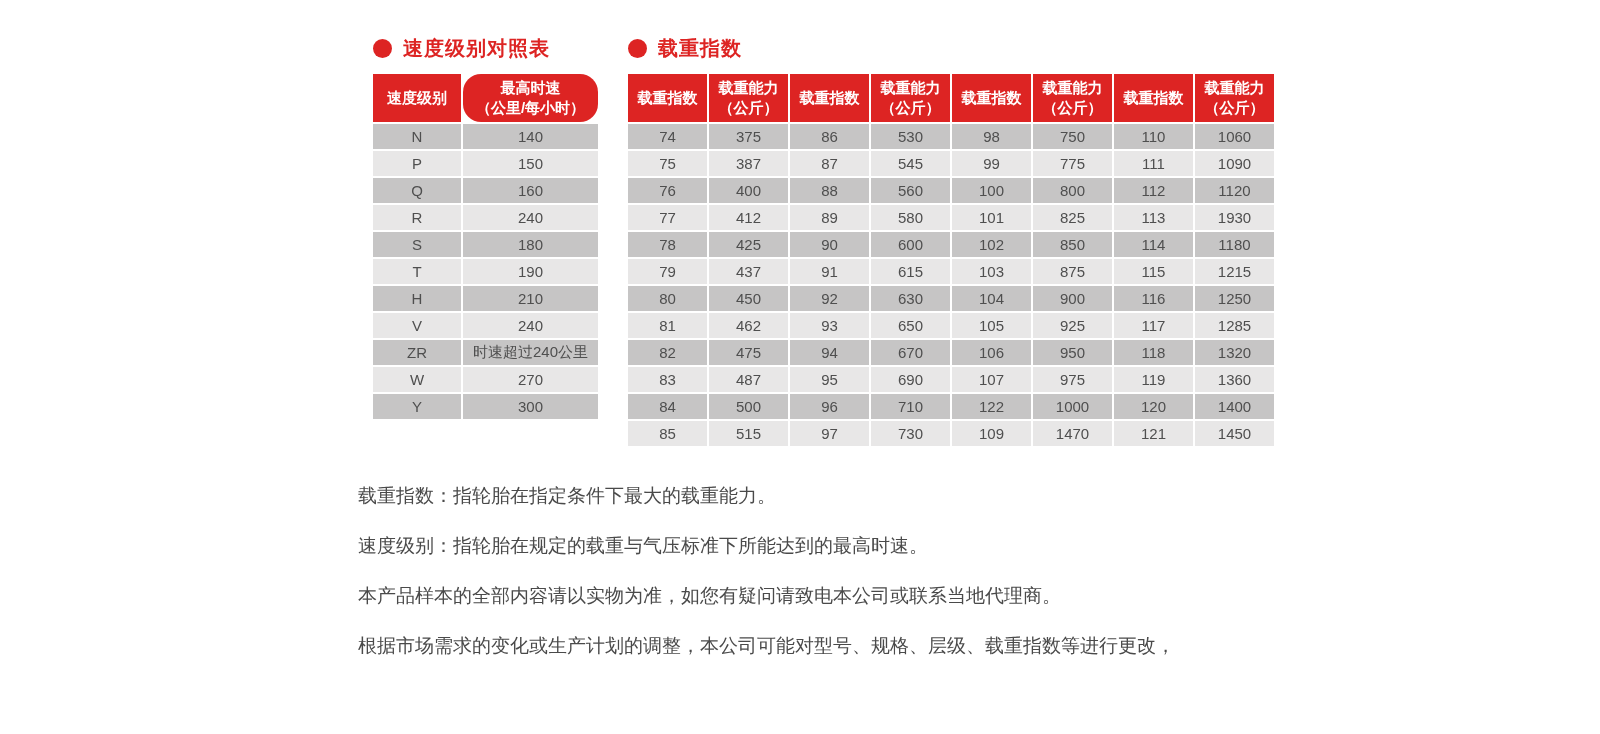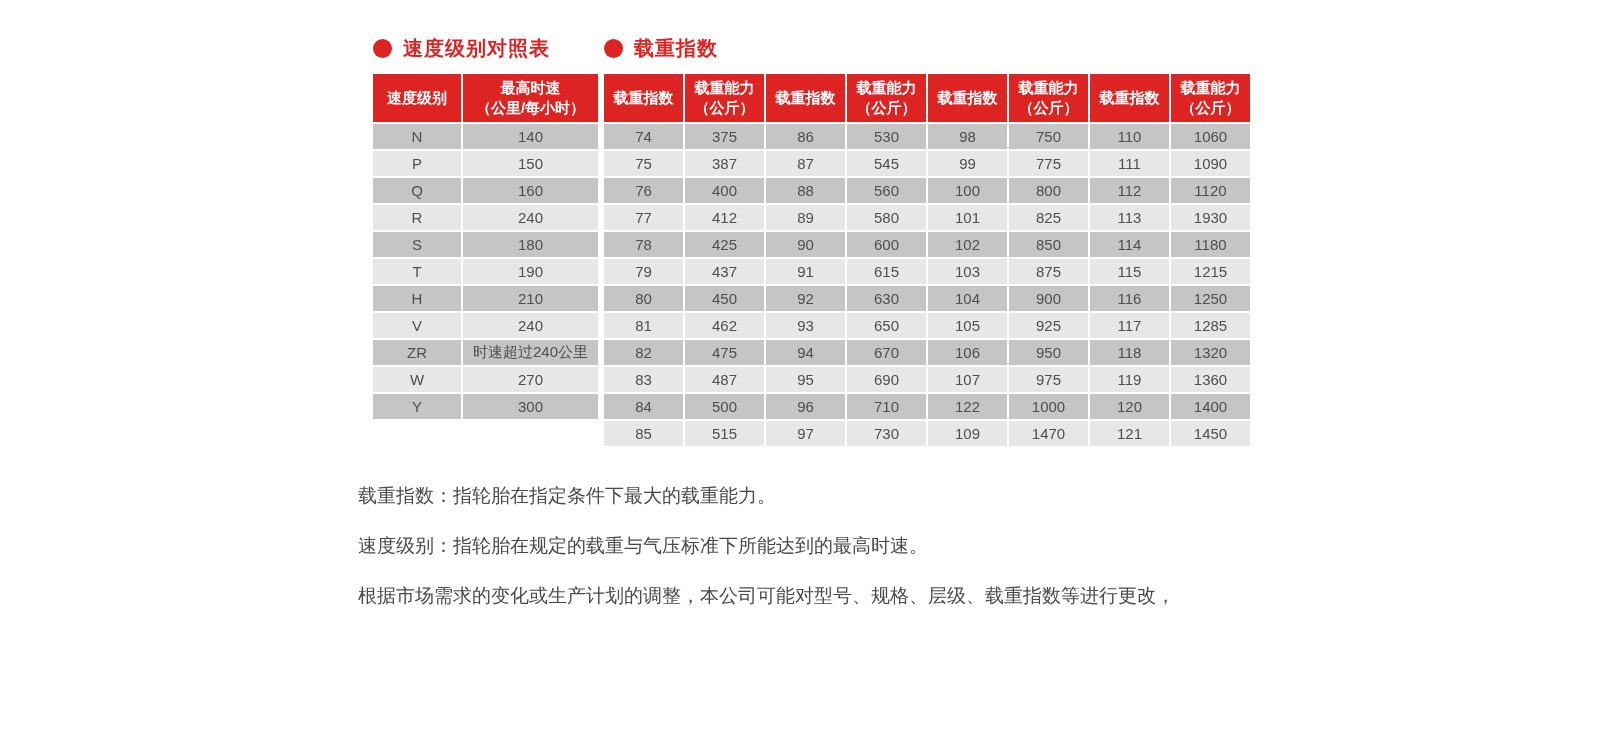--- a/index.html
+++ b/index.html
@@ -16,21 +16,21 @@
     overflow: hidden;
   }
   .content {
     position: absolute;
     left: 342px;
     top: 38px;
   }
   .tables-row {
     display: flex;
     align-items: flex-start;
-    gap: 4px;
+    gap: 28px;
     padding-left: 31px;
   }
   .section-title {
     display: flex;
     align-items: center;
     gap: 11px;
     height: 21px;
     margin-bottom: 13px;
   }
   .dot {
@@ -71,21 +71,21 @@
     height: 25px;
     font-size: 15px;
     color: #4f4f4f;
     padding: 0 2px;
     white-space: nowrap;
   }
   table.data tbody tr:nth-child(odd) td { background: #c6c5c5; }
   table.data tbody tr:nth-child(even) td { background: #e8e7e7; }
 
   .speed-table th.col-level { width: 84px; }
-  .speed-table th.col-speed { width: 131px; }
+  .speed-table th.col-speed { width: 131px; border-radius: 18px; }
 
   .load-pairs {
     display: flex;
     gap: 0px; 
   }
   .load-pair th.col-index { width: 75px; }
   .load-pair th.col-capacity { width: 75px; }
 
   .notes {
     margin-top: 31px;
@@ -473,19 +473,20 @@
       </section>
 
     </div>
 
     <div class="notes">
   <p>载重指数：指轮胎在指定条件下最大的载重能力。</p>
 
   <p>速度级别：指轮胎在规定的载重与气压标准下所能达到的最高时速。</p>
 
 
+  <p>本产品样本的全部内容请以实物为准，如您有疑问请致电本公司或联系当地代理商。</p>
 
   <p>根据市场需求的变化或生产计划的调整，本公司可能对型号、规格、层级、载重指数等进行更改，</p>
 
 </div>
 
   </div>
 </div>
 
 </body></html>

